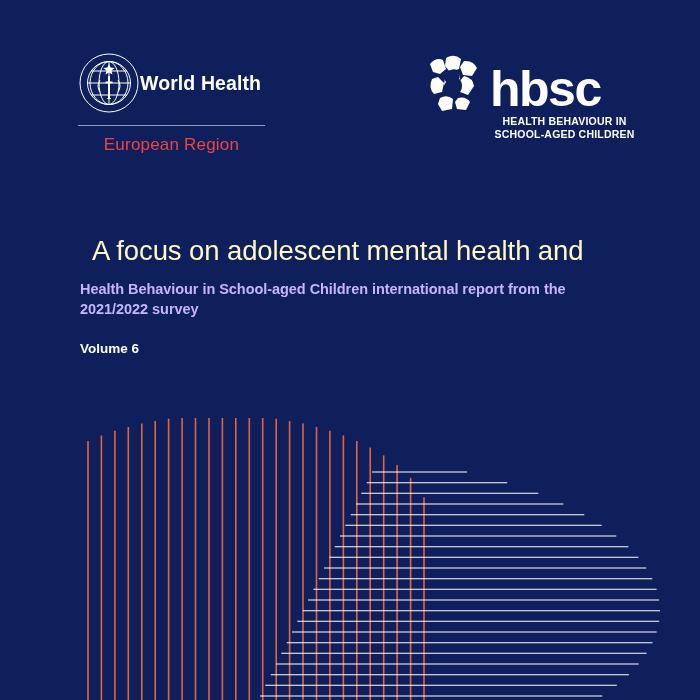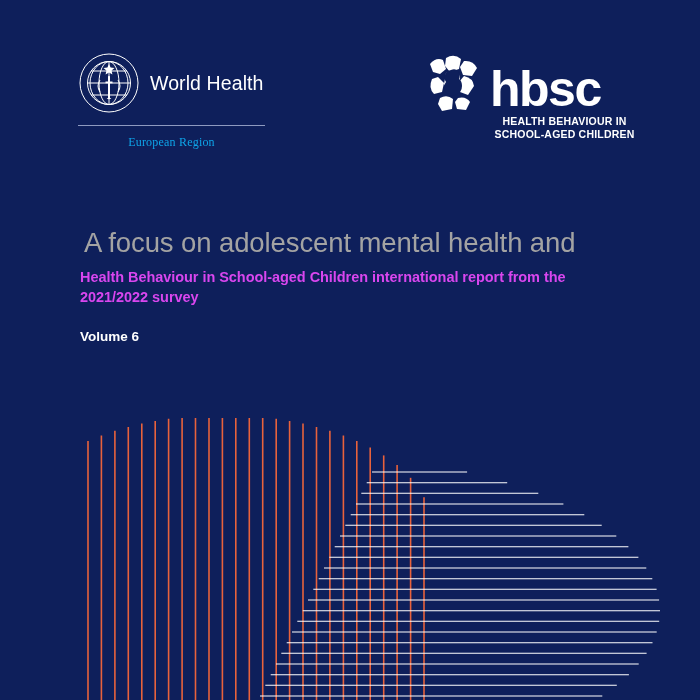--- a/index.html
+++ b/index.html
@@ -40,41 +40,39 @@
   .who-top {
     display: flex;
     align-items: center;
   }
   .who-emblem {
     width: 62px;
     height: 62px;
     flex: 0 0 62px;
   }
   .who-words {
-    margin-left: 10px;
-    color: #ffffff;
-    font-weight: normal;
+    color: #ffffff;
+    font-weight: bold;
     font-size: 19.5px;
     line-height: 21px;
     letter-spacing: 0.1px;
   }
   .who-rule {
     margin-top: 11px;
     height: 1px;
     background: #8e9ac0;
     width: 187px;
   }
   .who-region {
     margin-top: 9px;
-    color: #0ea5e9;
-    font-size: 12px;
+    color: #ef4444;
+    font-size: 17px;
     text-align: center;
     width: 187px;
     letter-spacing: 0.2px;
-    font-family: Liberation Serif, serif;
   }
 
   
   .hbsc-block {
     position: absolute;
     left: 424px;
     top: 2px;
     width: 215px;
   }
   .hbsc-top {
@@ -106,29 +104,29 @@
   }
 
   
   .title-block {
     position: absolute;
     left: 80px;
     top: 222px;
     width: 560px;
   }
   .main-title {
-    color: #a3a3a3;
+    color: #fef9c3;
     font-size: 27.5px;
     line-height: 34px;
     font-weight: normal;
-    margin: 4px;
+    margin: 12px;
     letter-spacing: -0.1px;
   }
   .subtitle {
-    color: #d946ef;
+    color: #c4b5fd;
     font-size: 14.5px;
     font-weight: bold;
     line-height: 19.5px;
     margin: 8px 0 0 0;
     letter-spacing: -0.05px;
   }
   .volume {
     color: #ffffff;
     font-size: 13.5px;
     font-weight: bold;

